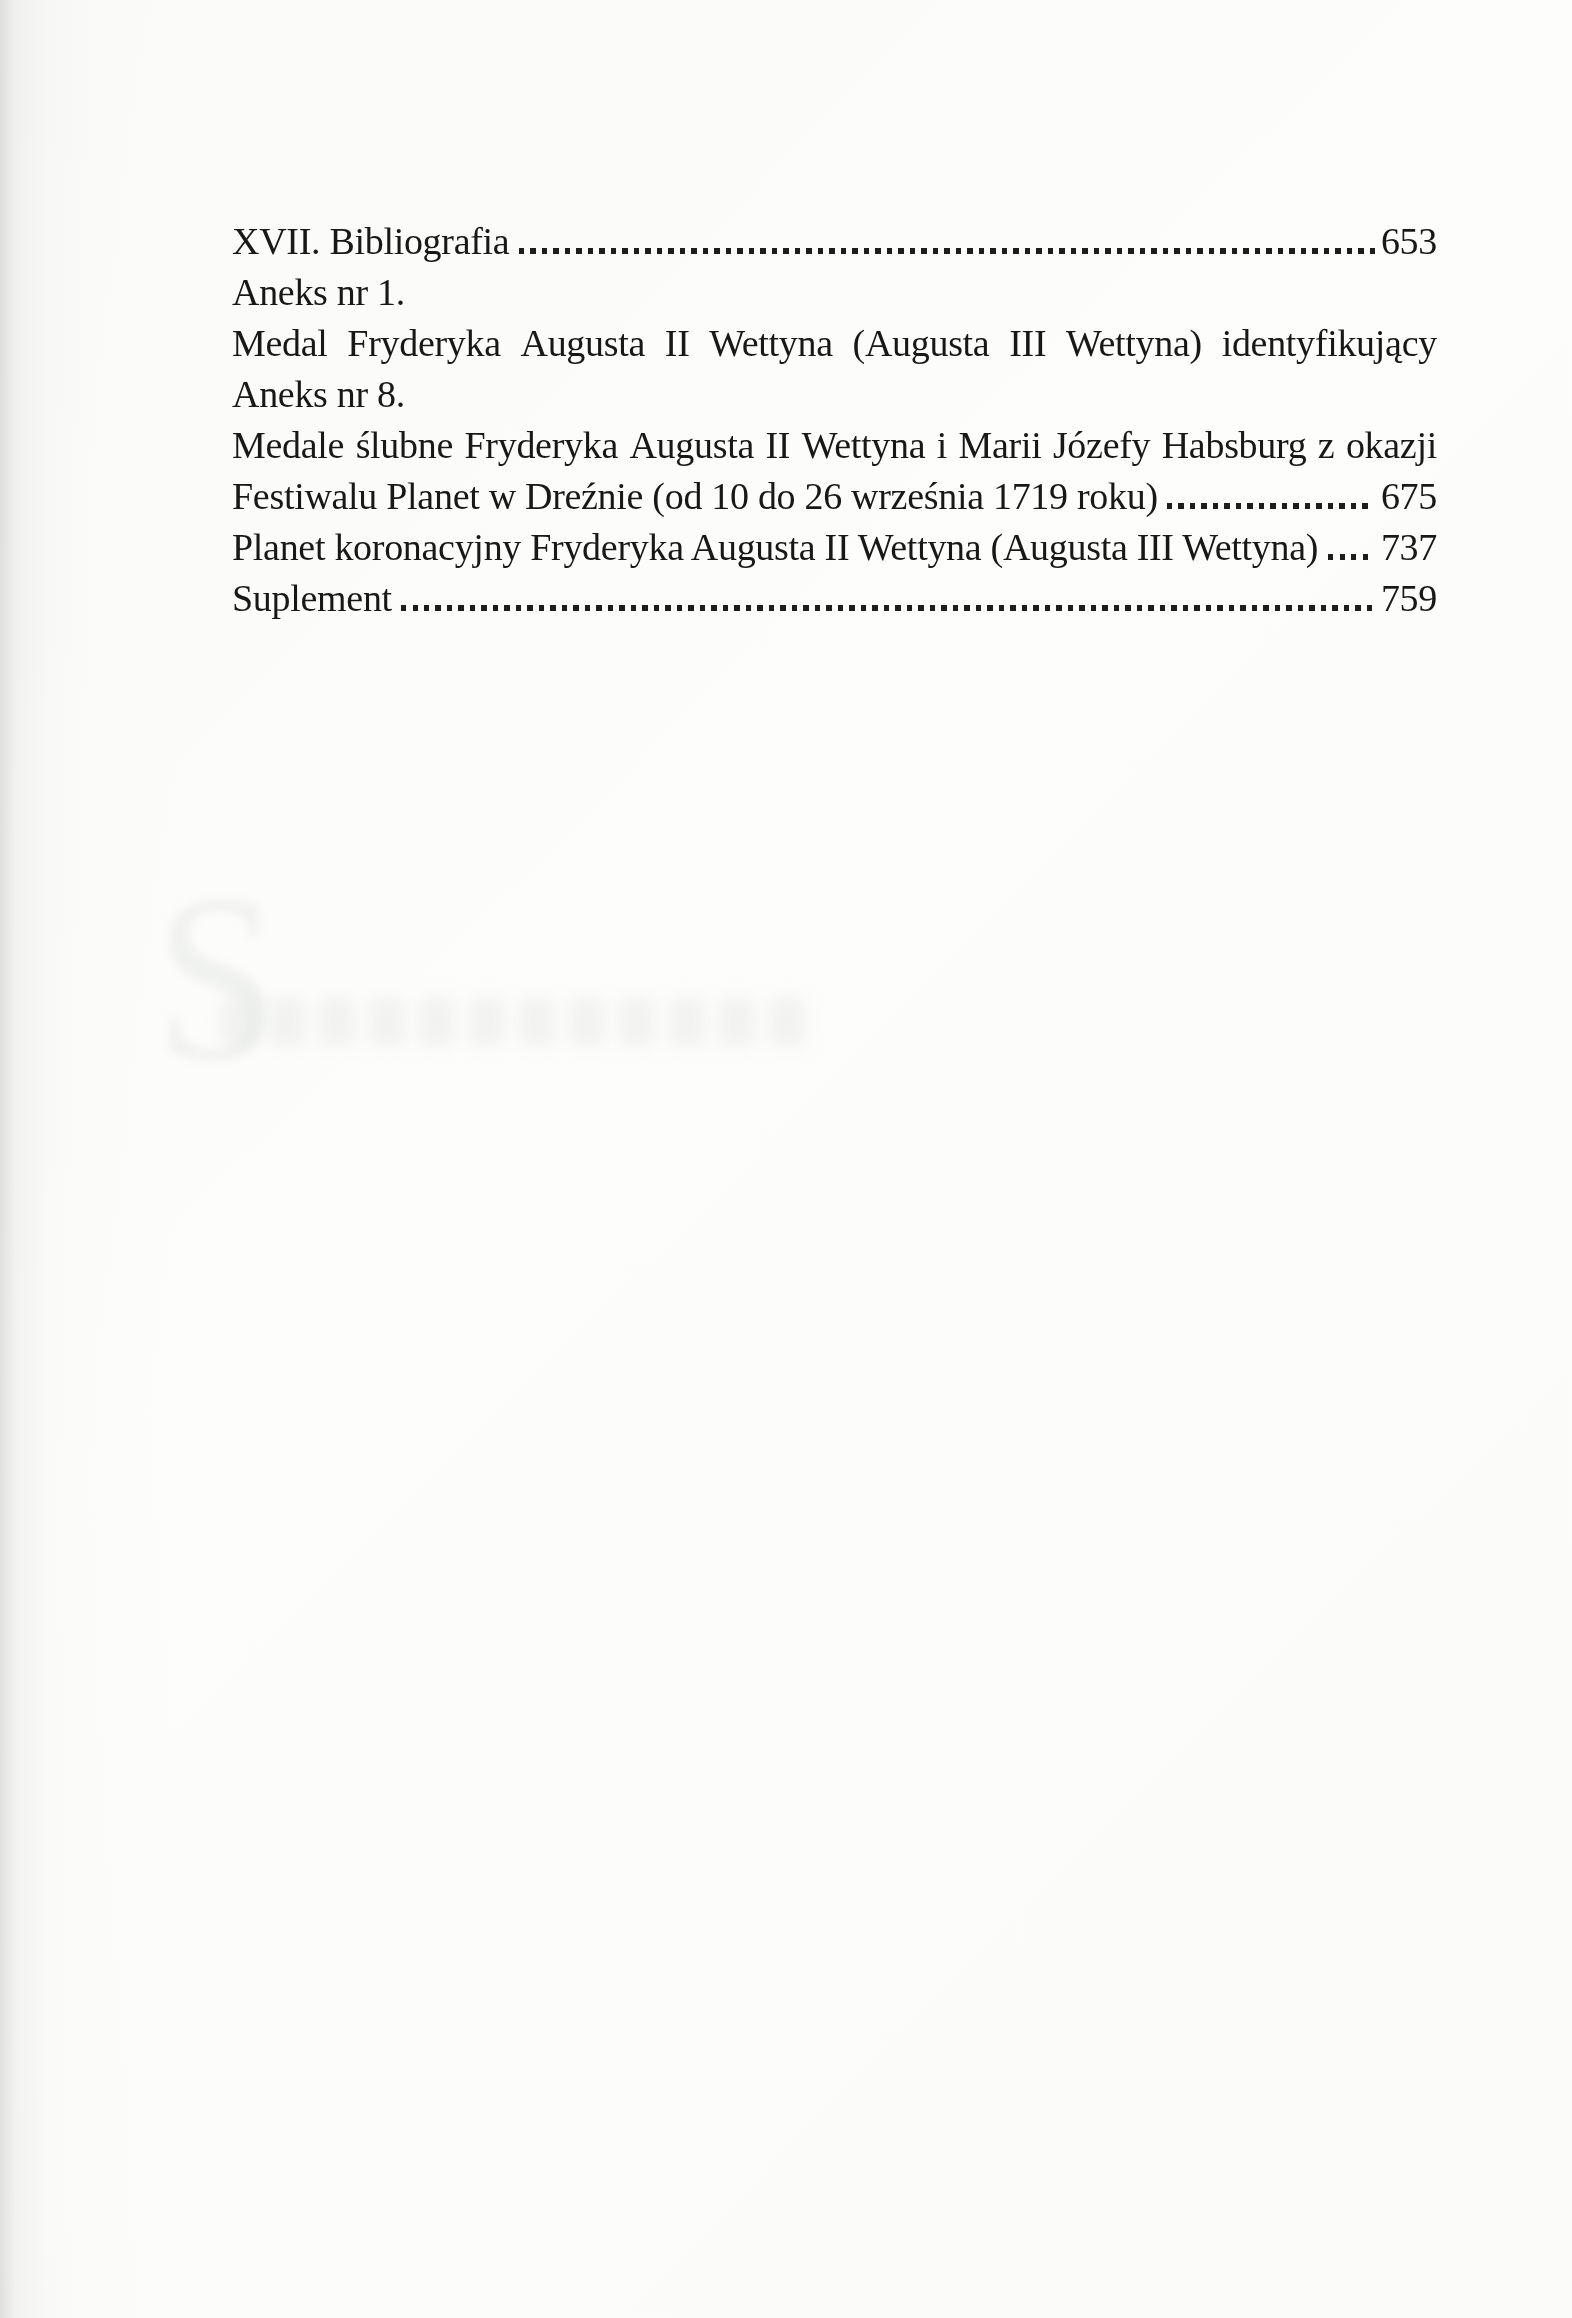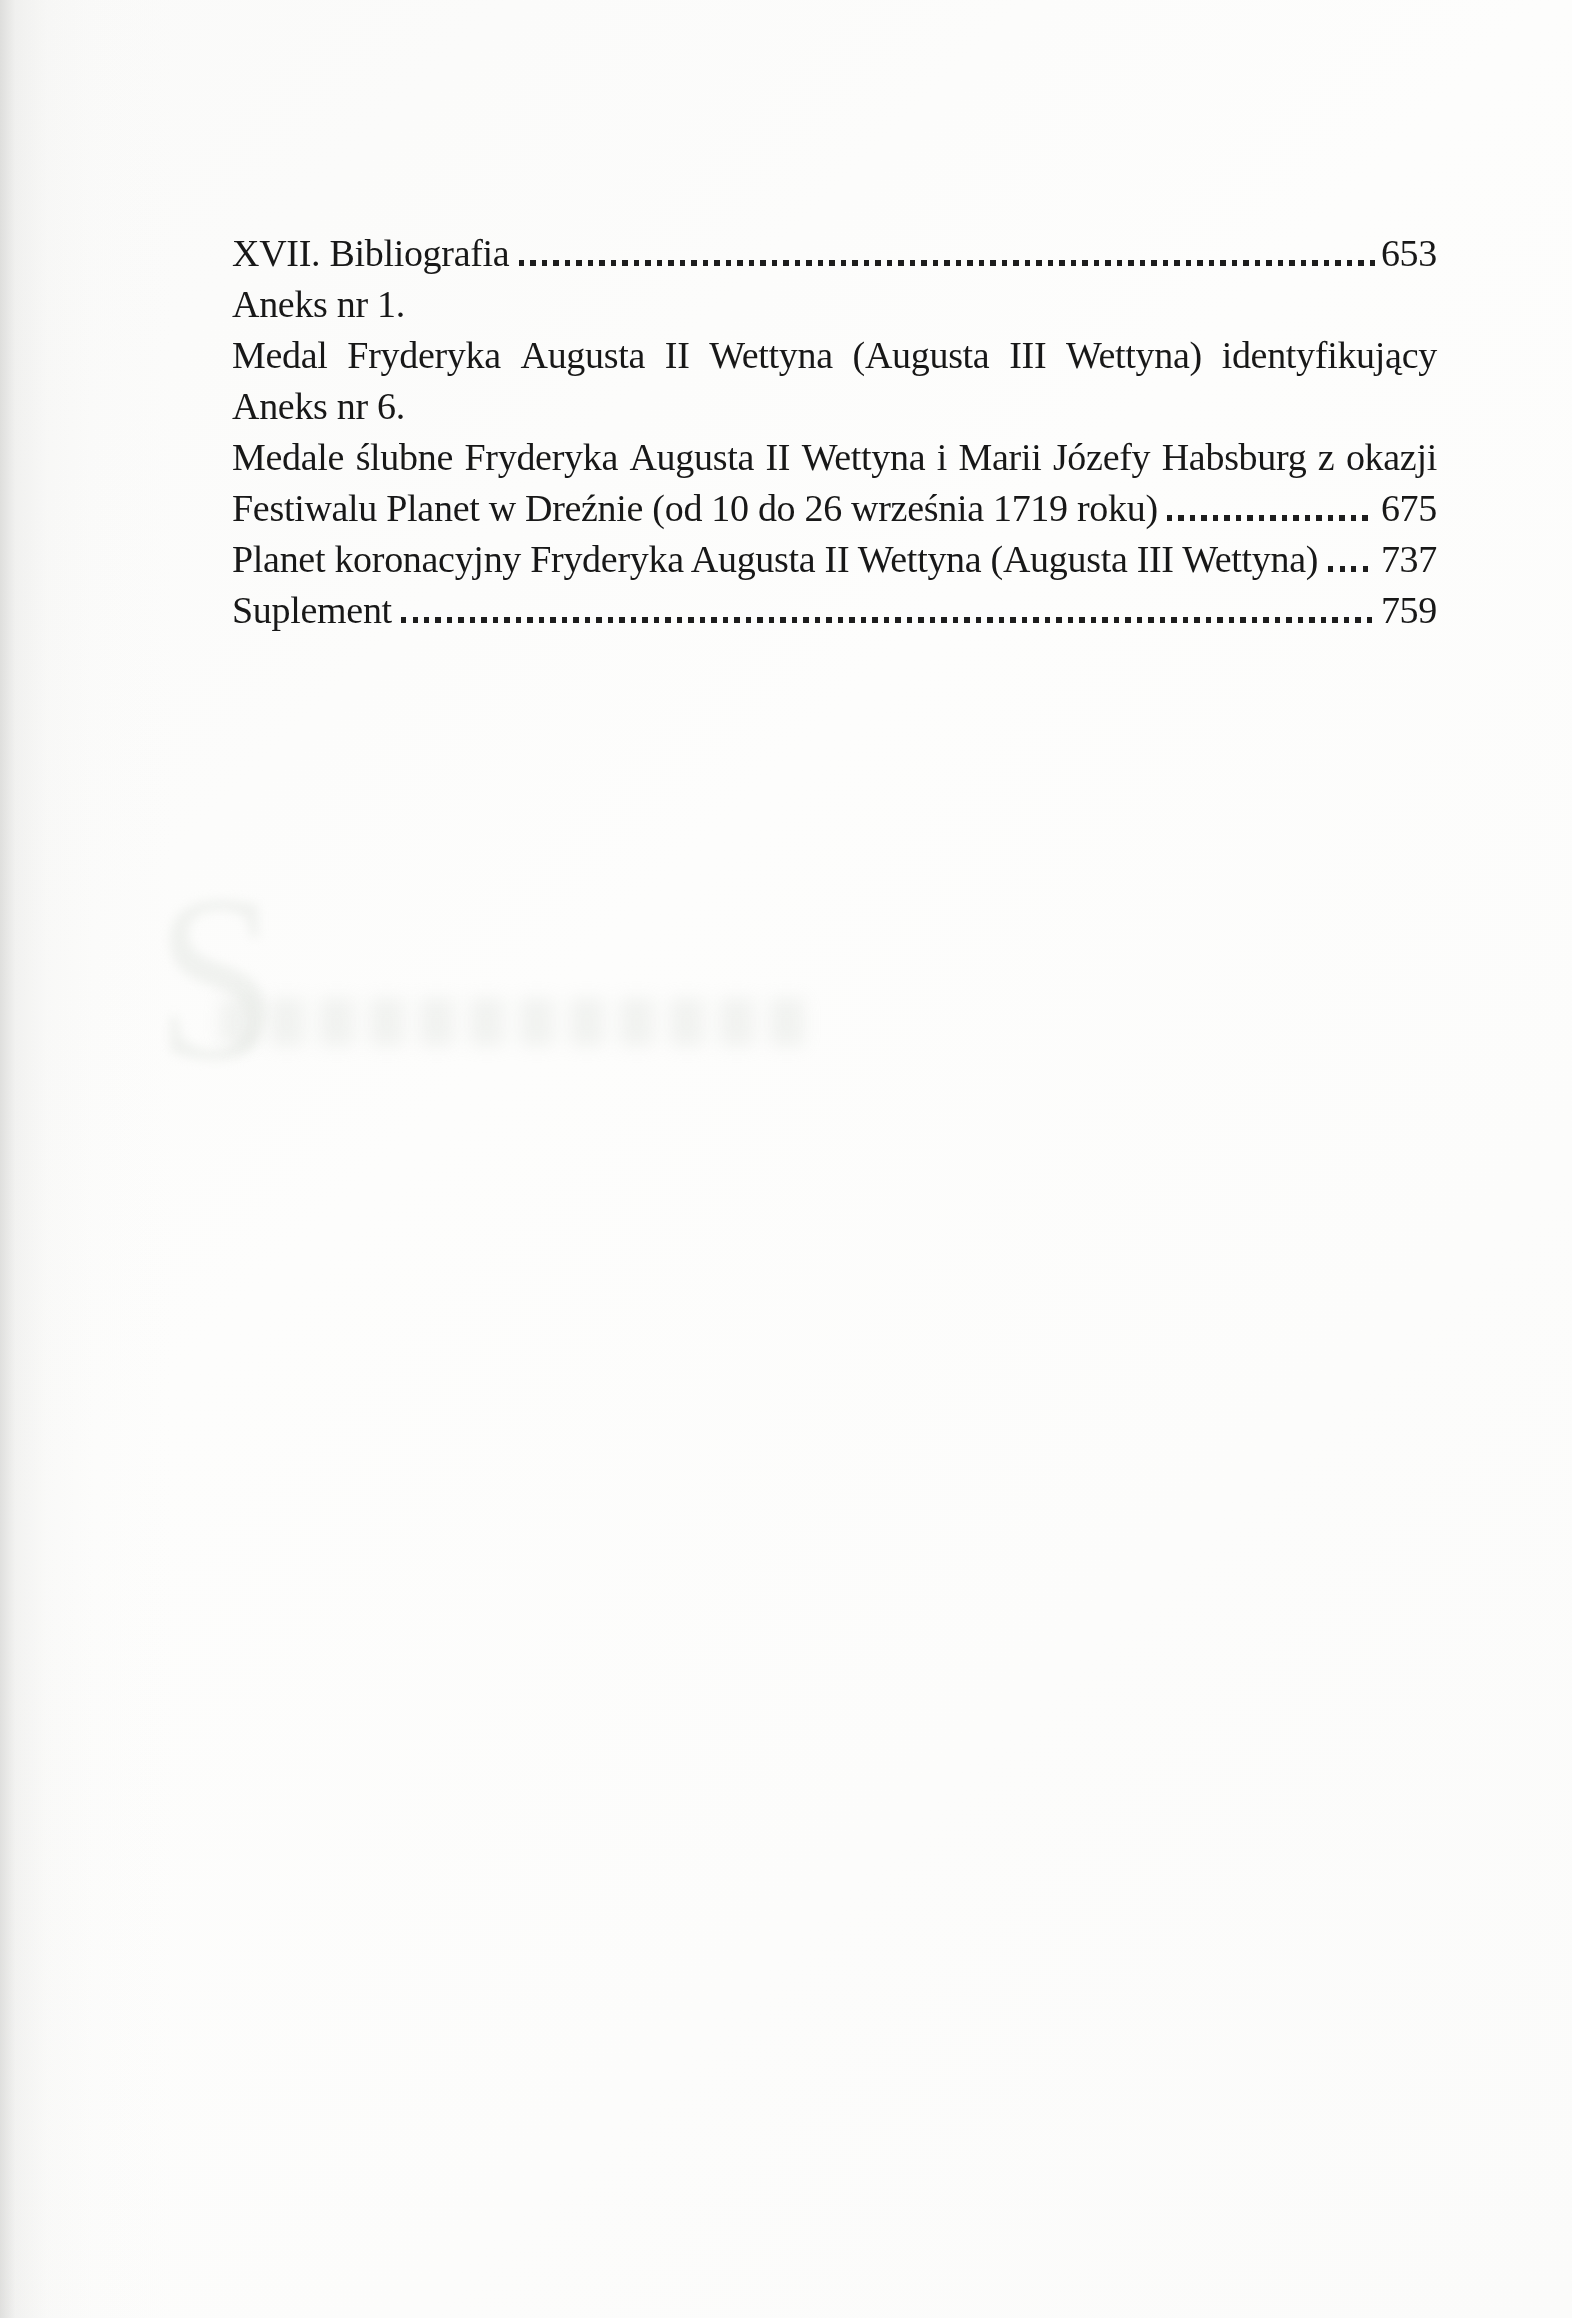--- a/index.html
+++ b/index.html
@@ -26,21 +26,21 @@
         rgba(228,228,225,0.14) 47px,
         rgba(240,240,238,0.08) 94px,
         rgba(0,0,0,0) 171px),
       linear-gradient(135deg, rgba(250,250,249,1) 0%, rgba(253,253,252,1) 40%, rgba(251,251,250,1) 100%);
     pointer-events: none;
   }
 
   .toc {
     position: absolute;
     left: 232px;
-    top: 228px;
+    top: 216px;
     width: 1205px;
     font-size: 38px;
     line-height: 51px;
     letter-spacing: -0.3px;
   }
   .toc .entry + .entry { }
 
   .row {
     display: flex;
     align-items: baseline;
@@ -118,21 +118,21 @@
         <span>II</span>
         <span>Wettyna</span>
         <span>(Augusta</span>
         <span>III</span>
         <span>Wettyna)</span>
         <span>identyfikujący</span>
       </div>
   </div>
 
   <div class="entry">
-    <div class="heading">Aneks nr 6.</div>
+    <div class="heading">Aneks nr 8.</div>
     <div class="just">
         <span>Medale</span>
         <span>ślubne</span>
         <span>Fryderyka</span>
         <span>Augusta</span>
         <span>II</span>
         <span>Wettyna</span>
         <span>i</span>
         <span>Marii</span>
         <span>Józefy</span>

